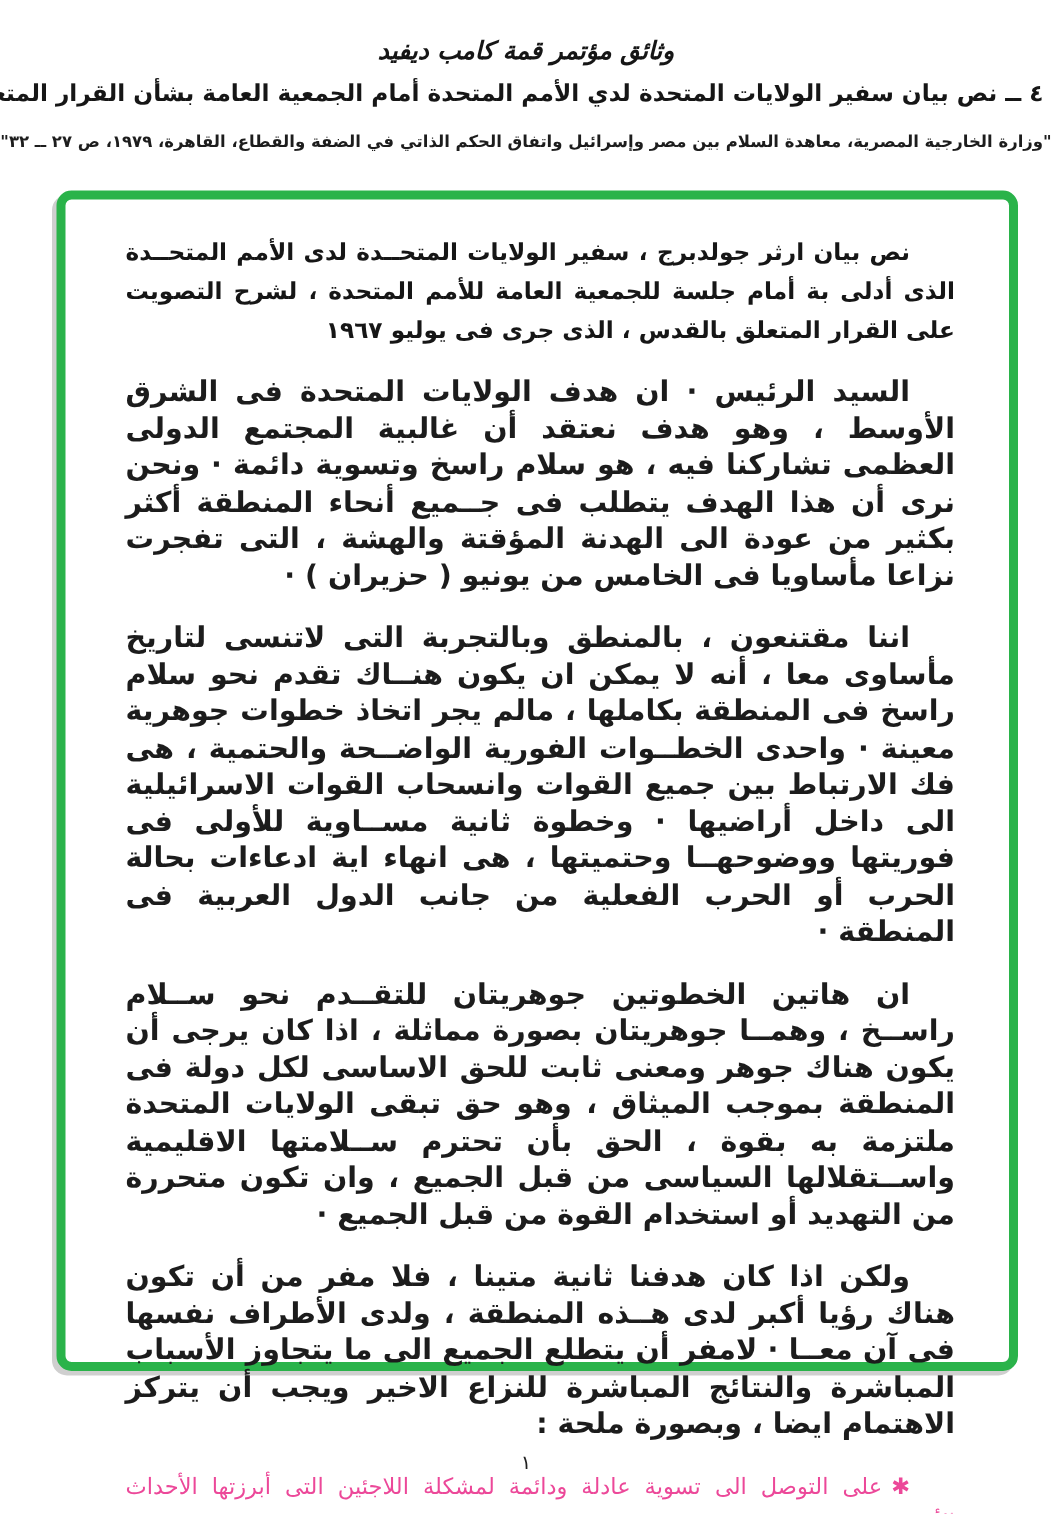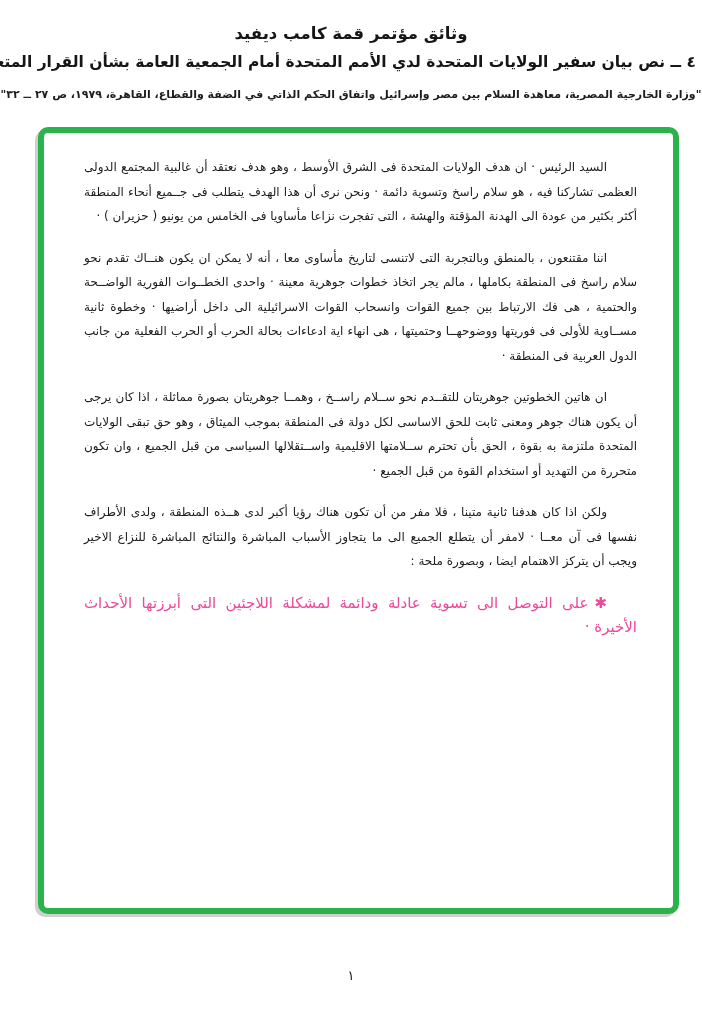--- a/index.html
+++ b/index.html
@@ -20,20 +20,21 @@
   }
   .hdr-title {
     position: absolute;
     top: 24px;
     right: 0;
     left: 0;
     text-align: center;
     font-size: 16.5px;
     font-weight: bold;
     letter-spacing: 0.2px;
+    font-style: italic;
   }
   .hdr-subtitle {
     position: absolute;
     top: 53px;
     right: 6px;
     left: 6px;
     text-align: center;
     font-size: 15.5px;
     font-weight: bold;
     white-space: nowrap;
@@ -63,26 +64,27 @@
   }
   .doc-heading {
     font-size: 15.5px;
     font-weight: bold;
     line-height: 26px;
     text-align: justify;
     text-indent: 30px;
     margin: 0 0 16px 0;
   }
   .doc-par {
-    font-size: 12px;
+    font-size: 19px;
     line-height: 24.5px;
     text-align: justify;
     text-indent: 30px;
     margin: 0 0 17px 0;
     color: #1c1c1c;
+    font-weight: bold;
   }
   .doc-bullet {
     font-size: 15px;
     line-height: 24.5px;
     text-align: justify;
     text-indent: 30px;
     margin: 6px 0 0 0;
     color: #ec4899;
   }
   .bullet-marker {
@@ -105,20 +107,21 @@
 <div class="page">
 
   <div class="hdr-title">وثائق مؤتمر قمة كامب ديفيد</div>
 
   <div class="hdr-subtitle">٤ ــ نص بيان سفير الولايات المتحدة لدي الأمم المتحدة أمام الجمعية العامة بشأن القرار المتعلق بالقدس</div>
 
   <div class="hdr-source">"وزارة الخارجية المصرية، معاهدة السلام بين مصر وإسرائيل واتفاق الحكم الذاتي في الضفة والقطاع، القاهرة، ١٩٧٩، ص ٢٧ ــ ٣٢"</div>
 
   <div class="doc-box">
 
+    <p class="doc-heading">نص بيان ارثر جولدبرج ، سفير الولايات المتحــدة لدى الأمم المتحــدة الذى أدلى بة أمام جلسة للجمعية العامة للأمم المتحدة ، لشرح التصويت على القرار المتعلق بالقدس ، الذى جرى فى يوليو ١٩٦٧</p>
 
     <p class="doc-par">السيد الرئيس · ان هدف الولايات المتحدة فى الشرق الأوسط ، وهو هدف نعتقد أن غالبية المجتمع الدولى العظمى تشاركنا فيه ، هو سلام راسخ وتسوية دائمة · ونحن نرى أن هذا الهدف يتطلب فى جــميع أنحاء المنطقة أكثر بكثير من عودة الى الهدنة المؤقتة والهشة ، التى تفجرت نزاعا مأساويا فى الخامس من يونيو ( حزيران ) ·</p>
 
     <p class="doc-par">اننا مقتنعون ، بالمنطق وبالتجربة التى لاتنسى لتاريخ مأساوى معا ، أنه لا يمكن ان يكون هنــاك تقدم نحو سلام راسخ فى المنطقة بكاملها ، مالم يجر اتخاذ خطوات جوهرية معينة · واحدى الخطــوات الفورية الواضــحة والحتمية ، هى فك الارتباط بين جميع القوات وانسحاب القوات الاسرائيلية الى داخل أراضيها · وخطوة ثانية مســاوية للأولى فى فوريتها ووضوحهــا وحتميتها ، هى انهاء اية ادعاءات بحالة الحرب أو الحرب الفعلية من جانب الدول العربية فى المنطقة ·</p>
 
     <p class="doc-par">ان هاتين الخطوتين جوهريتان للتقــدم نحو ســلام راســخ ، وهمــا جوهريتان بصورة مماثلة ، اذا كان يرجى أن يكون هناك جوهر ومعنى ثابت للحق الاساسى لكل دولة فى المنطقة بموجب الميثاق ، وهو حق تبقى الولايات المتحدة ملتزمة به بقوة ، الحق بأن تحترم ســلامتها الاقليمية واســتقلالها السياسى من قبل الجميع ، وان تكون متحررة من التهديد أو استخدام القوة من قبل الجميع ·</p>
 
 
     <p class="doc-par">ولكن اذا كان هدفنا ثانية متينا ، فلا مفر من أن تكون هناك رؤيا أكبر لدى هــذه المنطقة ، ولدى الأطراف نفسها فى آن معــا · لامفر أن يتطلع الجميع الى ما يتجاوز الأسباب المباشرة والنتائج المباشرة للنزاع الاخير ويجب أن يتركز الاهتمام ايضا ، وبصورة ملحة :</p>
 

